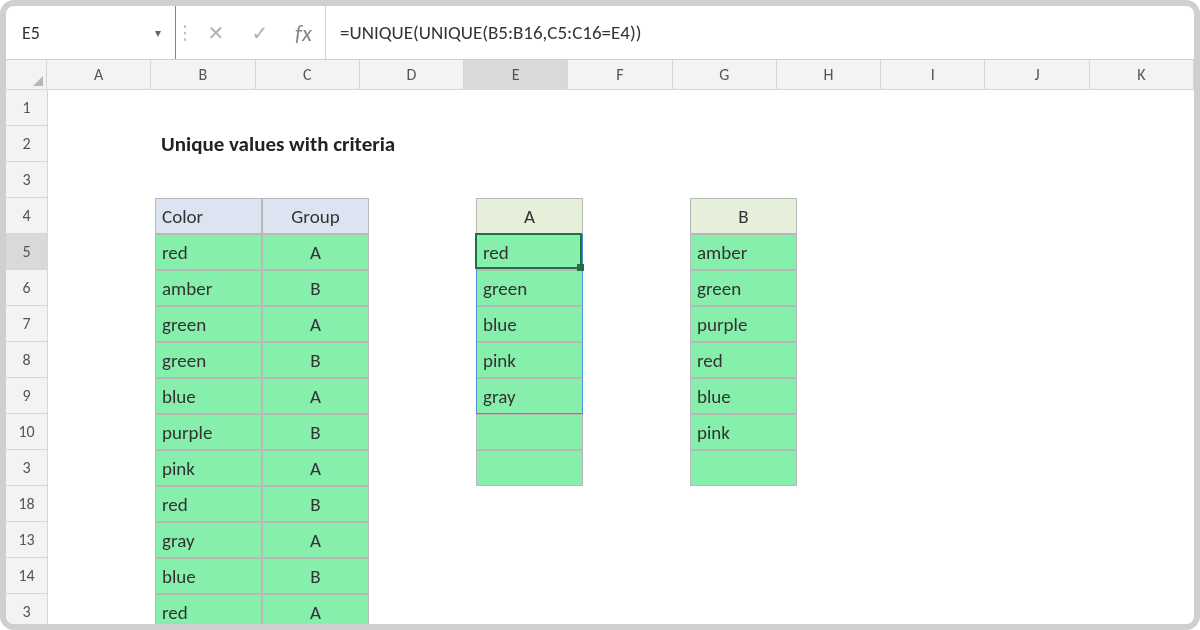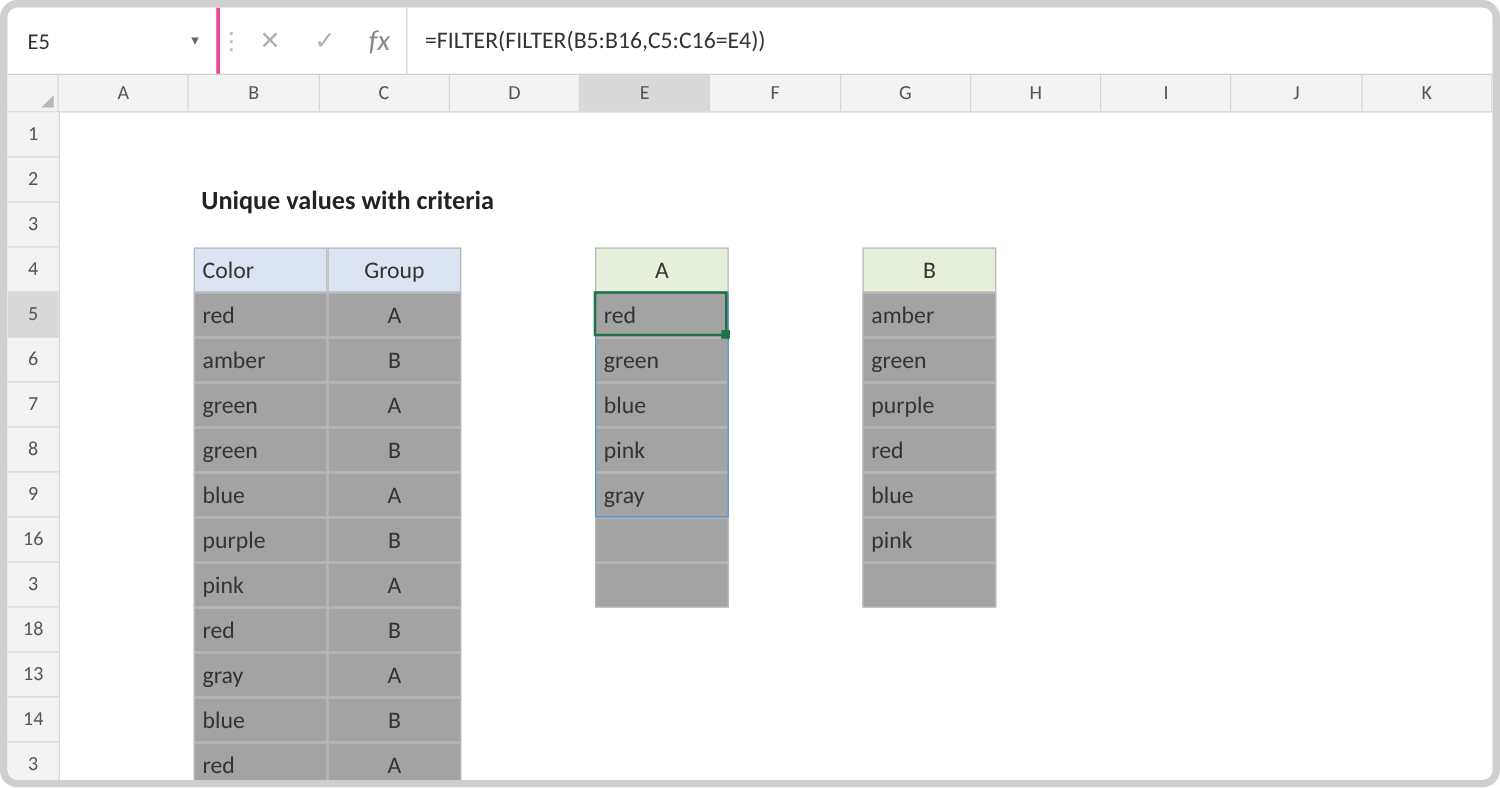--- a/index.html
+++ b/index.html
@@ -25,21 +25,21 @@
   .fbar {
     height: 54px;
     border-bottom: 1px solid #d0d0d0;
     display: flex;
     align-items: stretch;
   }
   .name-box-wrap {
     width: 170px;
     display: flex;
     align-items: center;
-    border-right: 3px solid #ec4899;
+    border-right: 1px solid #ec4899;
     padding-left: 10px;
     position: relative;
   }
   .name-box {
     flex: 1;
     font-size: 18px;
     padding: 4px 6px;
   }
   .name-dd {
     width: 22px; height: 22px;
@@ -137,21 +137,21 @@
     position: absolute;
     padding: 0 6px;
     display: flex;
     align-items: center;
     height: 36px;
   }
 
   
   .tbl-cell {
     border: 1px solid #b8b8b8;
-    background:#a3a3a3;
+    background:#86efac;
   }
   .hdr-blue { background:#dbe4f0; font-weight:400; color:#333;}
   .hdr-green { background:#e5efda; font-weight:400; color:#333;}
   .center { justify-content:center; }
 
   .title { font-weight:700; font-size:21px; color:#222;}
 
   
   .active-outline {
     position:absolute;
@@ -178,21 +178,21 @@
 
   <div class="fbar">
     <div class="name-box-wrap">
       <div class="name-box">E5</div>
       <div class="name-dd">▾</div>
     </div>
     <div class="fbar-sep">⋮</div>
     <div class="fbar-btn">✕</div>
     <div class="fbar-btn">✓</div>
     <div class="fbar-fx">fx</div>
-    <div class="formula-text">=FILTER(FILTER(B5:B16,C5:C16=E4))</div>
+    <div class="formula-text">=UNIQUE(UNIQUE(B5:B16,C5:C16=E4))</div>
   </div>
 
   <div class="grid">
     <div class="col-headers">
       <div class="corner"></div>
 
     <div class="ch">A</div>
         <div class="ch">B</div>
         <div class="ch">C</div>
         <div class="ch">D</div>
@@ -208,30 +208,30 @@
 
     <div class="rh">1</div>
         <div class="rh">2</div>
         <div class="rh">3</div>
         <div class="rh">4</div>
         <div class="rh sel">5</div>
         <div class="rh">6</div>
         <div class="rh">7</div>
         <div class="rh">8</div>
         <div class="rh">9</div>
-        <div class="rh">16</div>
+        <div class="rh">10</div>
         <div class="rh">3</div>
         <div class="rh">18</div>
         <div class="rh">13</div>
         <div class="rh">14</div>
         <div class="rh">3</div>
       </div>
     <div class="cells">
 
-    <div class="cell title" style="left: 107px; top: 52px; width: 428px;">
+    <div class="cell title" style="left: 107px; top: 36px; width: 428px;">
           <span>Unique values with criteria</span>
         </div>
         <div class="cell tbl-cell hdr-blue" style="left: 107px; top: 108px; width: 107px;">
           <span>Color</span>
         </div>
         <div class="cell tbl-cell hdr-blue center" style="left: 214px; top: 108px; width: 107px;">
           <span>Group</span>
         </div>
         <div class="cell tbl-cell" style="left: 107px; top: 144px; width: 107px;">
           <span>red</span>

